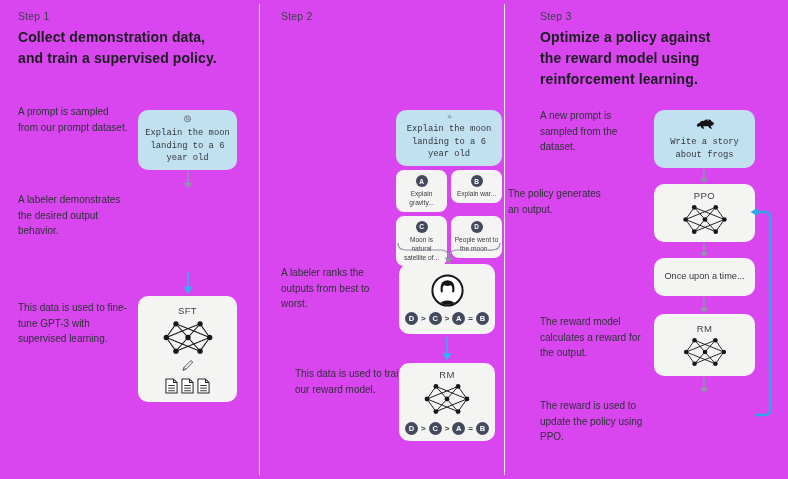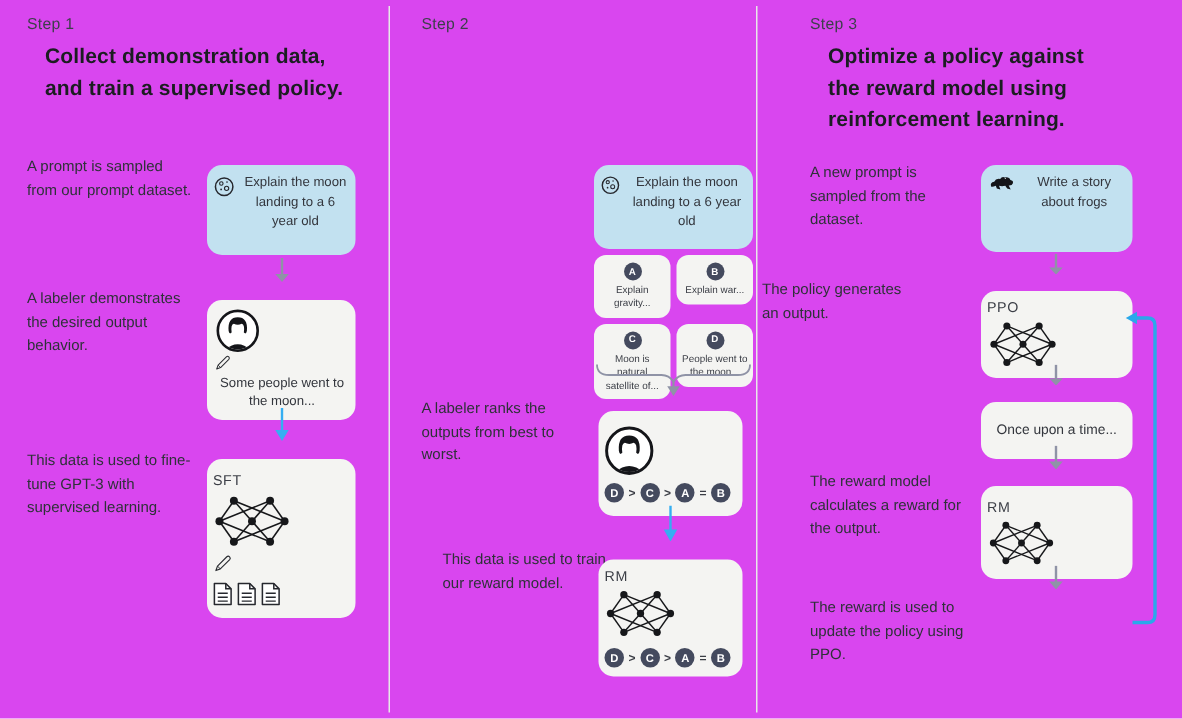--- a/index.html
+++ b/index.html
@@ -5,24 +5,24 @@
   * { margin:0; padding:0; box-sizing:border-box; }
   html,body { background:#fff; }
   .page {
     position:relative; width:788px; height:479px; background:#d946ef;
     font-family:"Liberation Sans","DejaVu Sans",sans-serif; color:var(--body-text,#2e3138);
     overflow:hidden;
   }
   .divider { position:absolute; top:4px; bottom:4px; width:1px; background:var(--divider,#e7e7e7); }
   .abs { position:absolute; }
   .step-label { font-size:10.5px; color:#3c3f4a; letter-spacing:.2px; }
-  .col-title { font-size:14px; font-weight:bold; color:var(--heading-text,#1b1d21); line-height:1.5; letter-spacing:.1px;margin-left:12px; }
+  .col-title { font-size:14px; font-weight:bold; color:var(--heading-text,#1b1d21); line-height:1.5; letter-spacing:.1px; }
   .caption { font-size:10px; line-height:1.55; color:var(--body-text,#2e3138); }
-  .pbox { background:var(--prompt-box-bg,#c2e1f0); border-radius:10px; display:flex; flex-direction:row; align-items:flex-start; justify-content:center; gap:4px; padding:5px 4px; }
-  .mbox { background:var(--model-box-bg,#f4f4f2); border-radius:10px; display:flex; flex-direction:column; justify-content:center; padding:6px 4px;margin-top:10px; }
+  .pbox { background:var(--prompt-box-bg,#c2e1f0); border-radius:10px; display:flex; flex-direction:column; align-items:center; justify-content:center; gap:4px; padding:5px 4px;font-family:Liberation Mono, monospace; }
+  .mbox { background:var(--model-box-bg,#f4f4f2); border-radius:10px; display:flex; flex-direction:column; align-items:center; justify-content:center; padding:6px 4px; }
   .box-text { font-size:8.8px; color:#33363d; text-align:center; line-height:1.45; }
   .model-label { font-size:9.5px; color:#3c3f47; letter-spacing:.4px; }
   .rank-row { display:flex; align-items:center; gap:3px; margin-top:4px; }
   .rank-circle { width:13px; height:13px; border-radius:50%; background:var(--rank-circle-bg,#444a5e);
     color:#fff; font-size:7.5px; font-weight:bold; display:flex; align-items:center; justify-content:center; }
   .rank-sep { font-size:8px; font-weight:bold; color:#3a3d45; }
   .cards-grid { display:grid; grid-template-columns:1fr 1fr; gap:4px; align-items:start; }
   .out-card { background:var(--model-box-bg,#f4f4f2); border-radius:8px; padding:5px 3px 4px; display:flex; flex-direction:column; align-items:center; gap:3px; }
   .out-letter { width:12px; height:12px; border-radius:50%; background:var(--rank-circle-bg,#444a5e);
     color:#fff; font-size:6.5px; font-weight:bold; display:flex; align-items:center; justify-content:center; }
@@ -119,29 +119,20 @@
     <svg width="19" height="19">
         <use href="#icon-moon"></use>
       </svg>
     <div class="box-text" style="width:92px">Explain the moon landing to a 6 year old</div>
   </div>
 
   <svg class="abs gray-arrow" style="left:182px;top:172px" width="12" height="16">
       <use href="#icon-varrow"></use>
     </svg>
 
-  <div class="abs mbox" style="left:138px;top:190px;width:99px;height:80px;gap:1px">
-    <svg width="33" height="33">
-        <use href="#icon-avatar"></use>
-      </svg>
-    <svg width="13" height="13">
-        <use href="#icon-pencil"></use>
-      </svg>
-    <div class="box-text" style="width:92px">Some people went to the moon...</div>
-  </div>
 
   <svg class="abs blue-arrow" style="left:182px;top:272px" width="12" height="22">
       <use href="#icon-varrow"></use>
     </svg>
 
   <div class="abs mbox" style="left:138px;top:296px;width:99px;height:106px;gap:3px">
     <div class="model-label">SFT</div>
     <svg width="52" height="37">
         <use href="#icon-net"></use>
       </svg>

